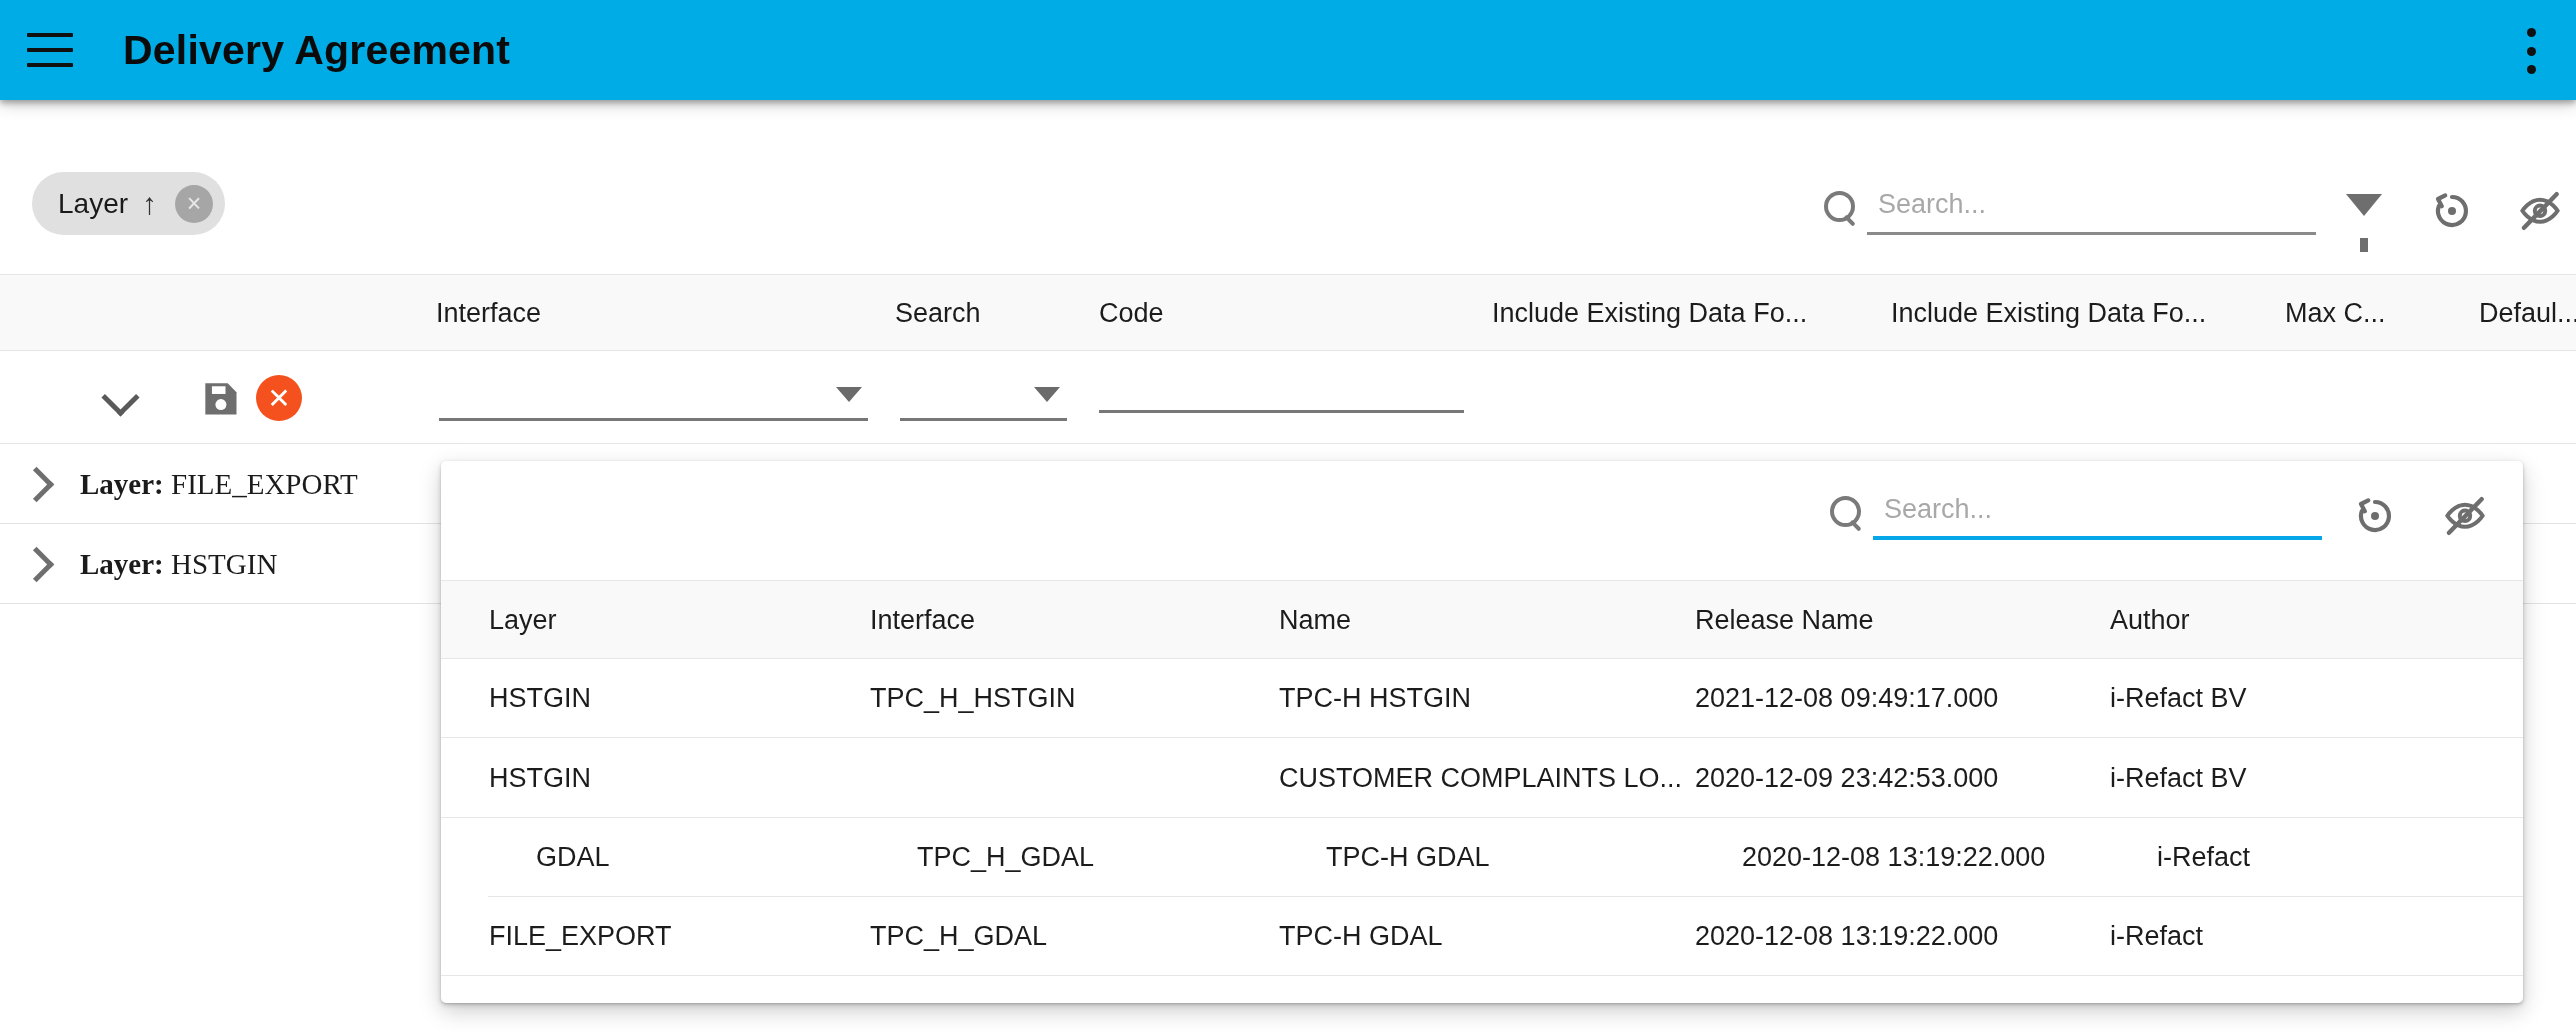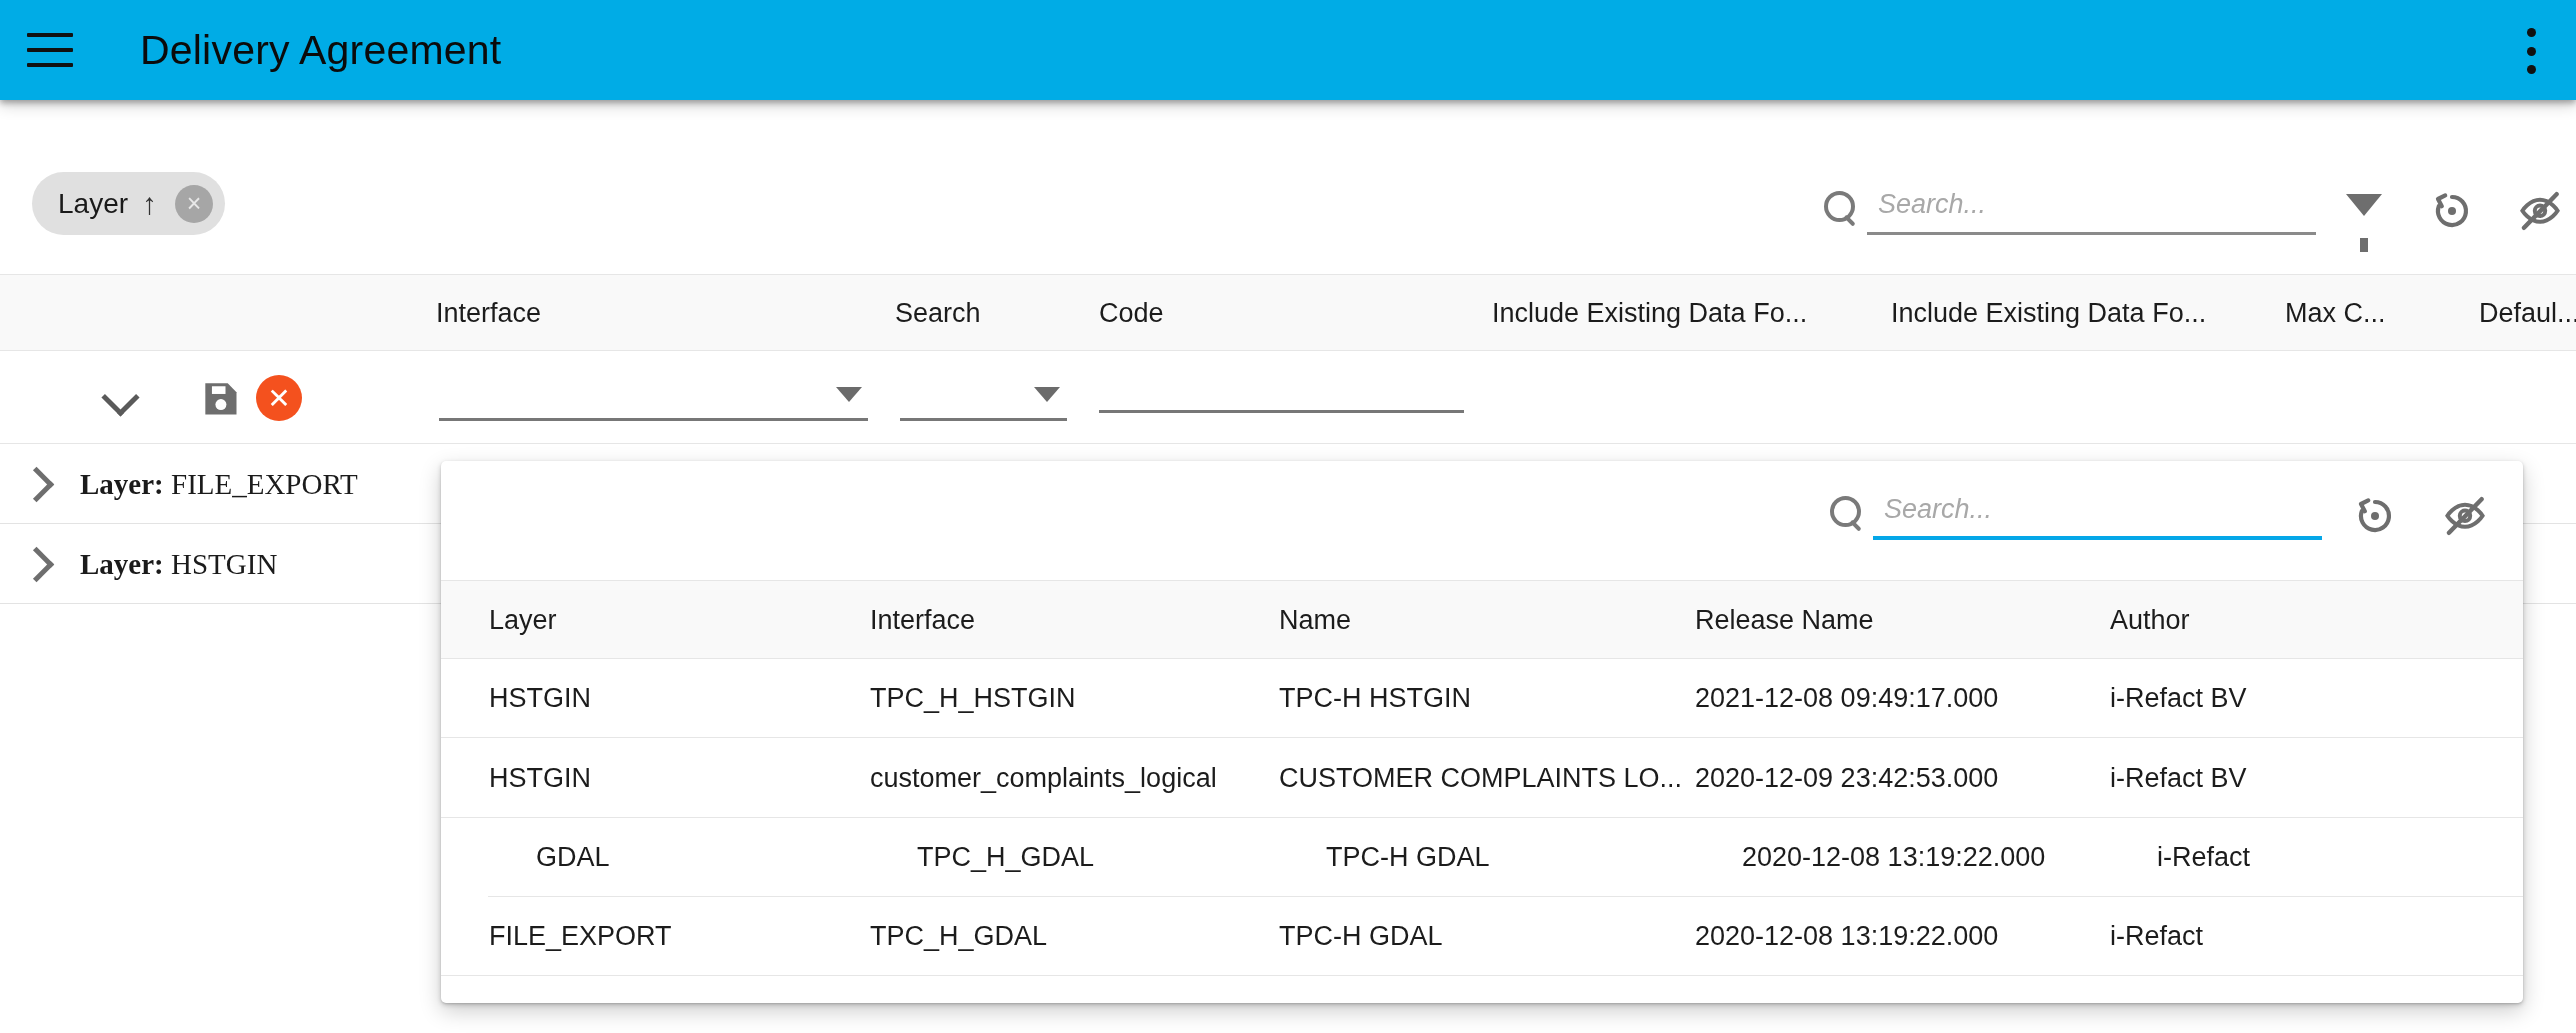--- a/index.html
+++ b/index.html
@@ -31,25 +31,25 @@
     cursor: pointer;
   }
   .hamburger span {
     display: block;
     height: 4px;
     width: 100%;
     background: #111;
     border-radius: 1px;
   }
   .app-title {
-    margin-left: 67px;
+    margin-left: 50px;
     font-size: 41px;
     color: #0b0b0b;
     letter-spacing: 0.2px;
-    font-weight: 400;
+    font-weight: 700;
     text-align: right;
   }
   .appbar-menu {
     position: absolute;
     right: 40px;
     top: 28px;
     width: 10px;
     height: 46px;
     display: flex;
     flex-direction: column;
@@ -113,21 +113,20 @@
     display: flex;
     align-items: flex-end;
   }
   .search-wrap.main { left: 1822px; width: 496px; }
   .search-field {
     position: relative;
     width: 494px;
     height: 56px;
     display: flex;
     align-items: center;
-    font-style: italic;
   }
   .search-field .underline {
     position: absolute;
     bottom: 0; left: 45px; right: 0;
     height: 3px;
     background: #8a8a8a;
   }
   .search-field.focused .underline { background: #05a7e8; height: 4px; }
   .mag {
     width: 34px; height: 34px;
@@ -501,21 +500,20 @@
   <div class="popup-row" style="top:198px;">
     <div class="pr-cell" style="left:48px">HSTGIN</div>
     <div class="pr-cell" style="left:838px">TPC-H HSTGIN</div>
     <div class="pr-cell" style="left:429px">TPC_H_HSTGIN</div>
     <div class="pr-cell" style="left:1254px">2021-12-08 09:49:17.000</div>
     <div class="pr-cell" style="left:1669px">i-Refact BV</div>
   </div>
 
   <div class="popup-row" style="top:278px;">
     <div class="pr-cell" style="left:48px">HSTGIN</div>
-    <div class="pr-cell" style="left:429px">customer_complaints_logical</div>
     <div class="pr-cell" style="left:838px">CUSTOMER COMPLAINTS LO...</div>
     <div class="pr-cell" style="left:1254px">2020-12-09 23:42:53.000</div>
     <div class="pr-cell" style="left:1669px">i-Refact BV</div>
   </div>
 
   <div class="popup-row" style="top:357px;margin-left:47px;">
     <div class="pr-cell" style="left:48px">GDAL</div>
     <div class="pr-cell" style="left:429px">TPC_H_GDAL</div>
     <div class="pr-cell" style="left:838px">TPC-H GDAL</div>
     <div class="pr-cell" style="left:1254px">2020-12-08 13:19:22.000</div>

